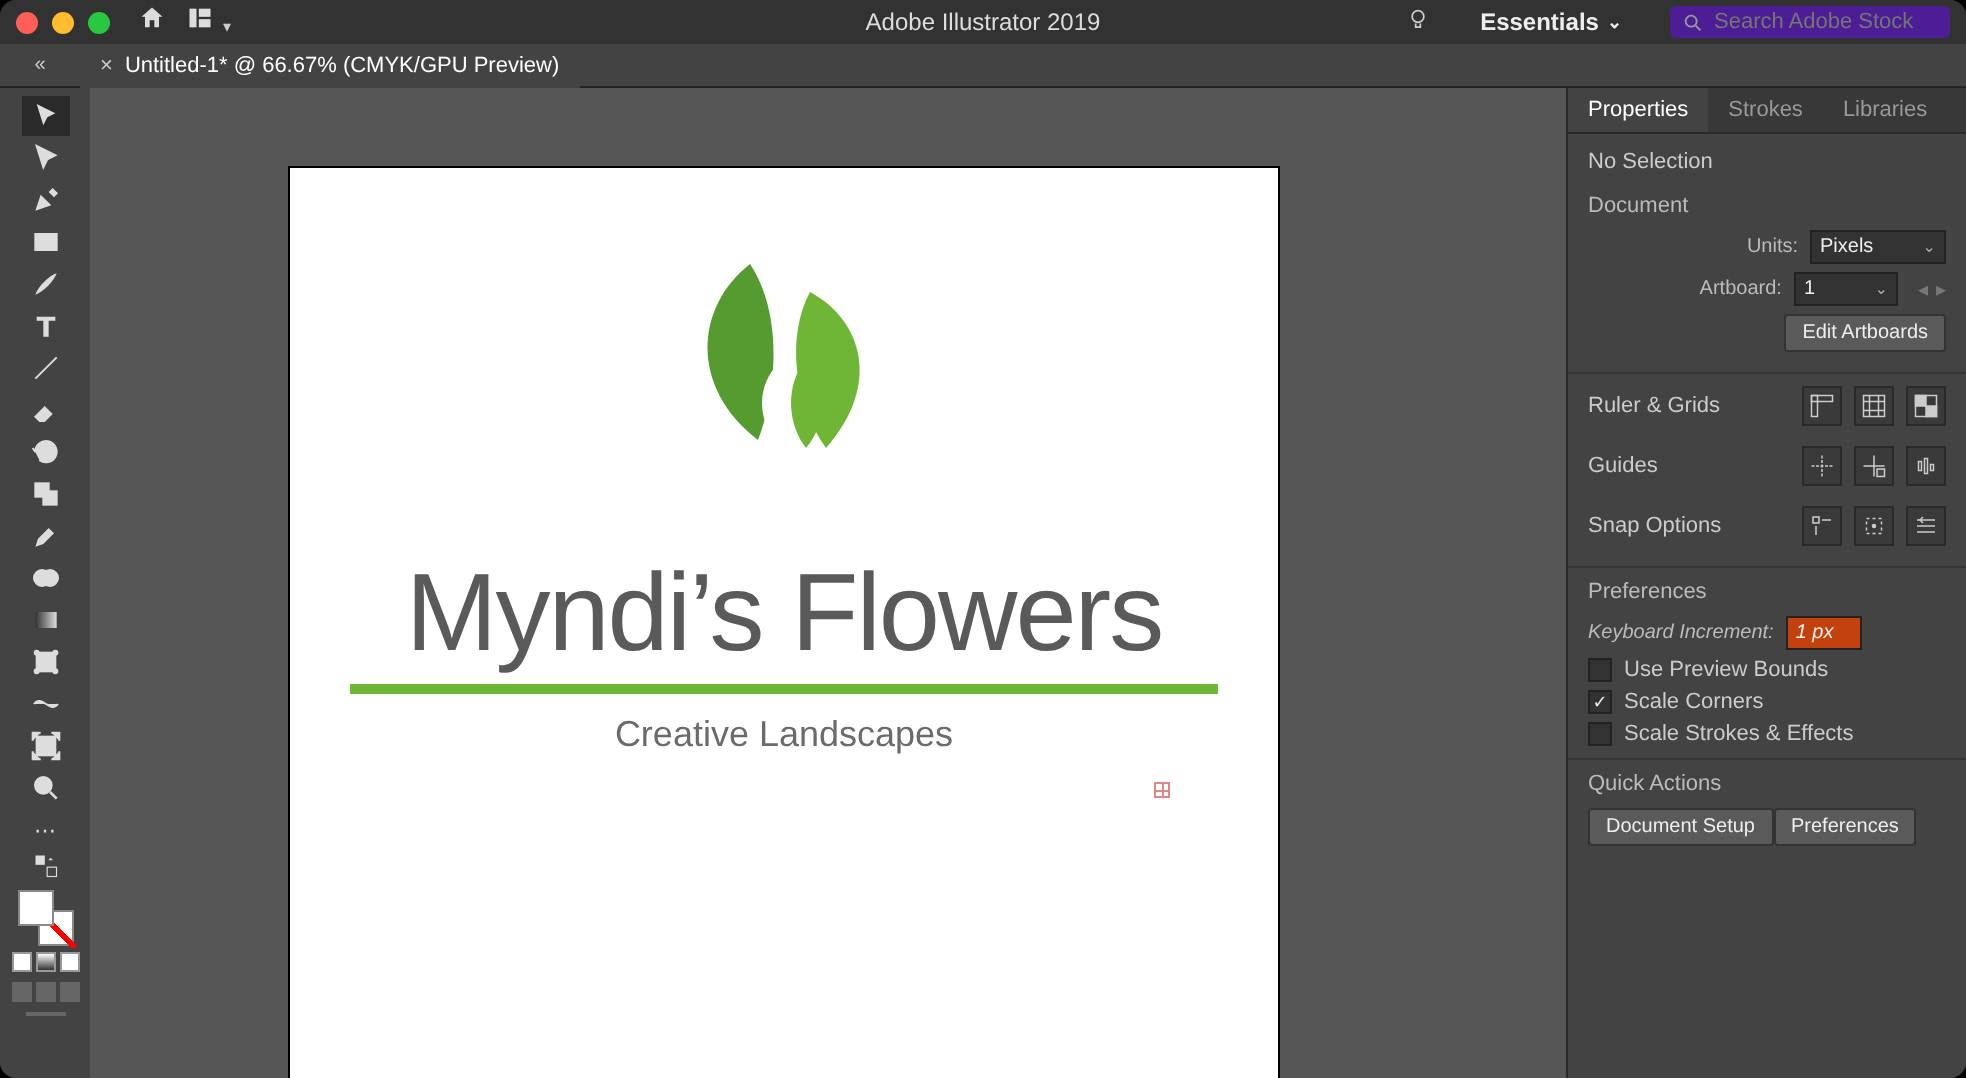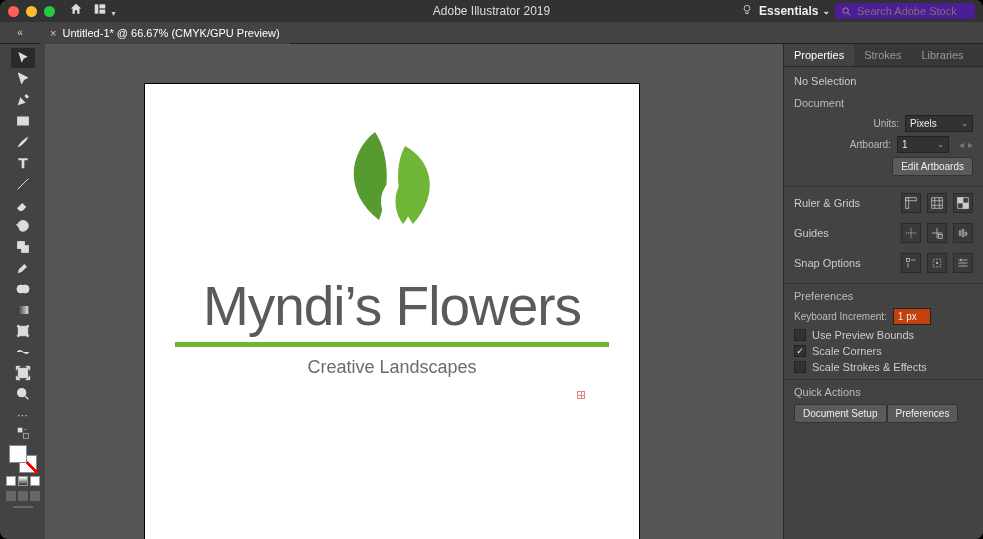--- a/index.html
+++ b/index.html
@@ -8,21 +8,21 @@
 
 
 .titlebar { height: 22px; background: #323232; display: flex; align-items: center; padding: 0 8px; position: relative; }
 .traffic { display: flex; gap: 7px; }
 .tlight { width: 11px; height: 11px; border-radius: 50%; }
 .t-close { background: #ff5f57; }
 .t-min { background: #febc2e; }
 .t-max { background: #28c840; }
 .titlebar .home-icons { margin-left: 14px; display: flex; gap: 10px; color: #ddd; }
 .title-text { position: absolute; left: 50%; transform: translateX(-50%); color: #ddd; font-size: 12px; }
-.titlebar-right { margin-left: auto; display: flex; align-items: center; gap: 5px; }
+.titlebar-right { margin-left: auto; display: flex; align-items: center; gap: 24px; }
 .bulb { color: #ccc; font-size: 13px; }
 .workspace-dd { color: #eee; font-size: 12px; display: flex; align-items: center; gap: 4px; font-weight: 600; }
 .search-stock { background: #4c1d95; border-radius: 3px; display: flex; align-items: center; padding: 2px 6px; color: #888; font-size: 11px; width: 140px; gap: 5px; }
 .search-stock input { background: transparent; border: none; color: #ccc; font-size: 11px; width: 110px; outline: none; }
 
 
 .tabbar { height: 22px; background: #434343; display: flex; align-items: center; border-bottom: 1px solid #222; }
 .tabbar .tab-left-icon { width: 40px; display: flex; justify-content: center; color: #ccc; font-size: 10px; }
 .doc-tab { background: #434343; color: #fff; font-size: 11px; padding: 0 10px; height: 22px; display: flex; align-items: center; gap: 6px; }
 .doc-tab .close-x { color: #ccc; font-size: 11px; }
@@ -385,21 +385,21 @@
                 <svg viewBox="0 0 16 16" stroke="#ccc">
                   <path d="M2 4h12M2 8h12M2 12h12"></path>
                   <path d="M6 2l-2 2 2 2"></path>
                 </svg>
               </div>
           </div>
         </div>
         <div class="divider"></div>
 
         <div class="section-title">Preferences</div>
-        <div class="prop-row" style="justify-content:flex-start;">
+        <div class="prop-row" style="justify-content:flex-start;font-style:italic;">
           <label>Keyboard Increment:</label>
           <div class="input-mini">1 px</div>
         </div>
         <div class="check-row">
           <div class="check"></div>
           <span>Use Preview Bounds</span>
         </div>
         <div class="check-row">
           <div class="check on"></div>
           <span>Scale Corners</span>

